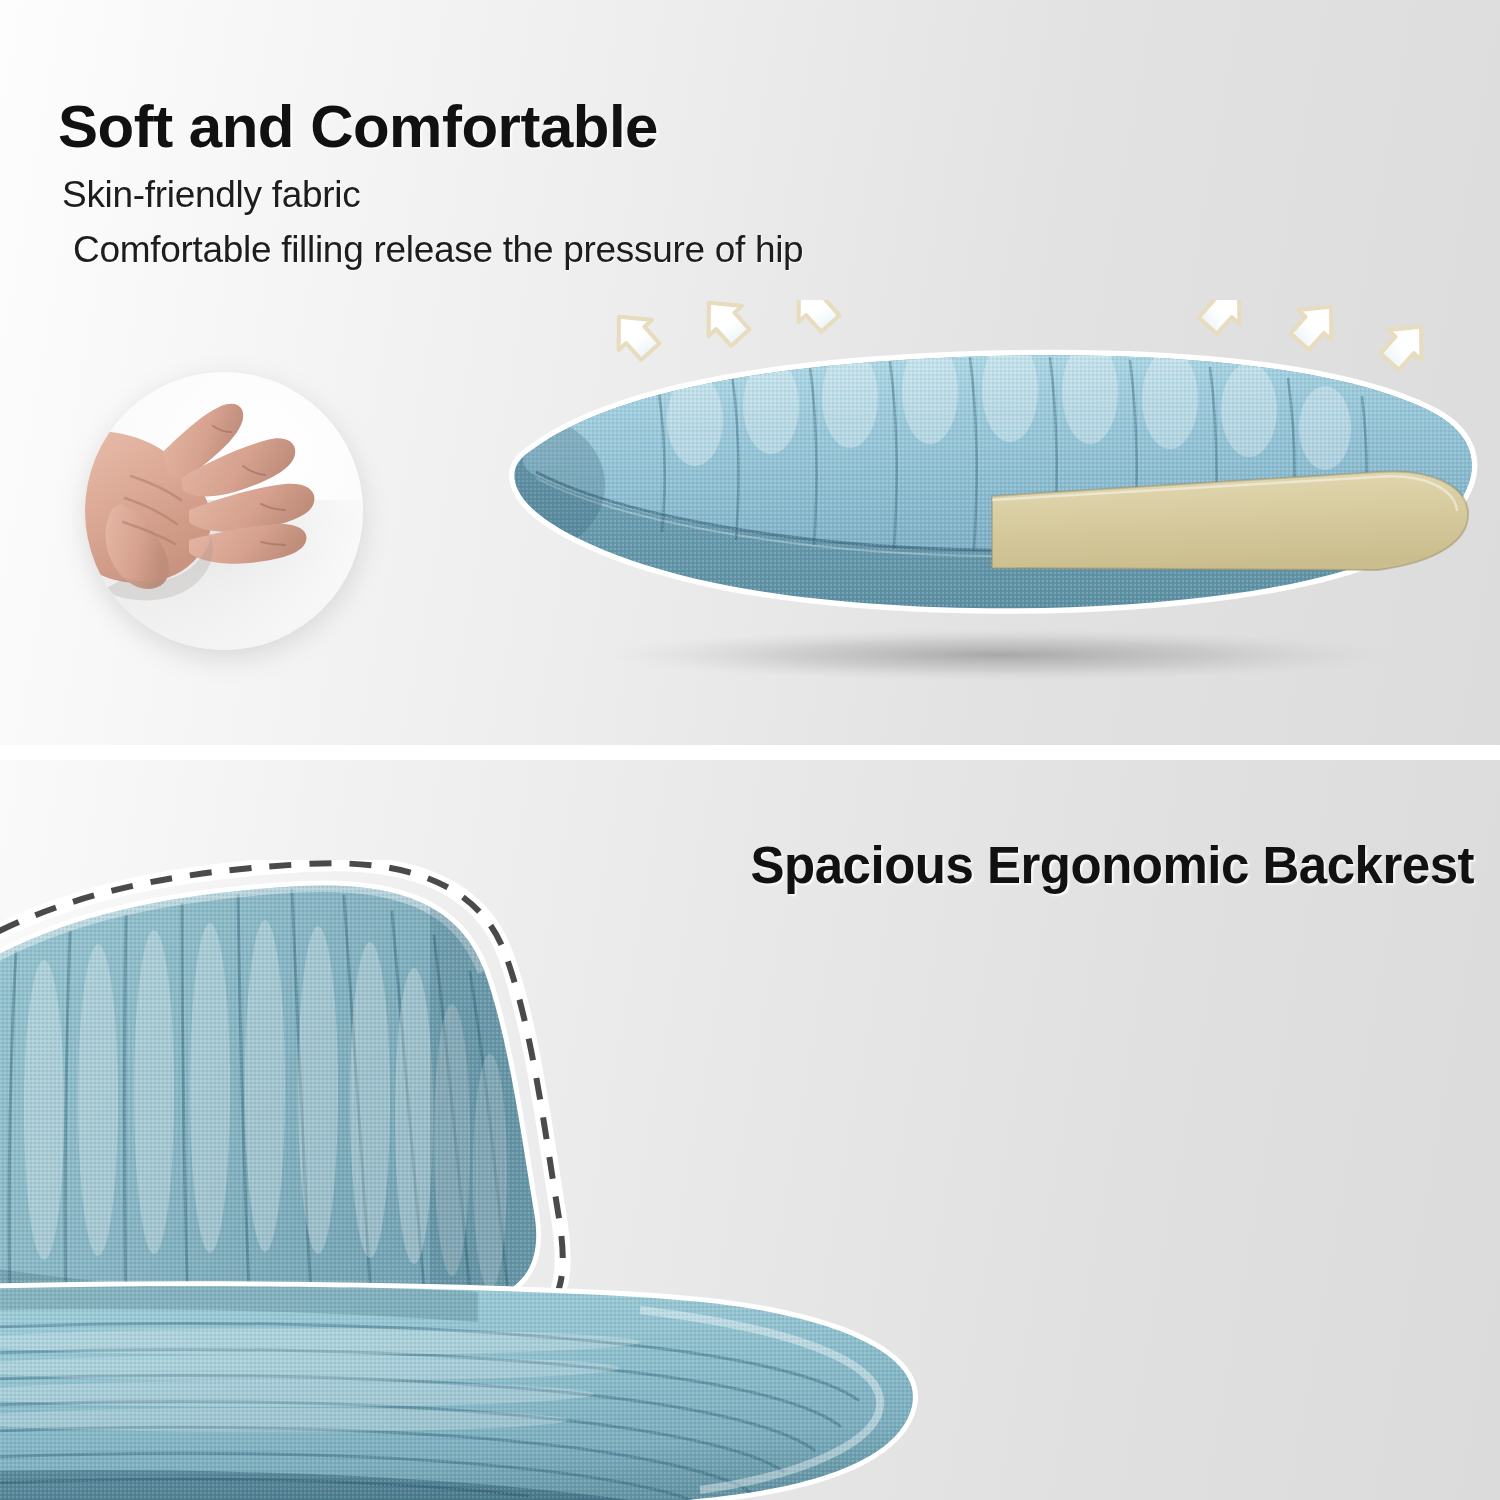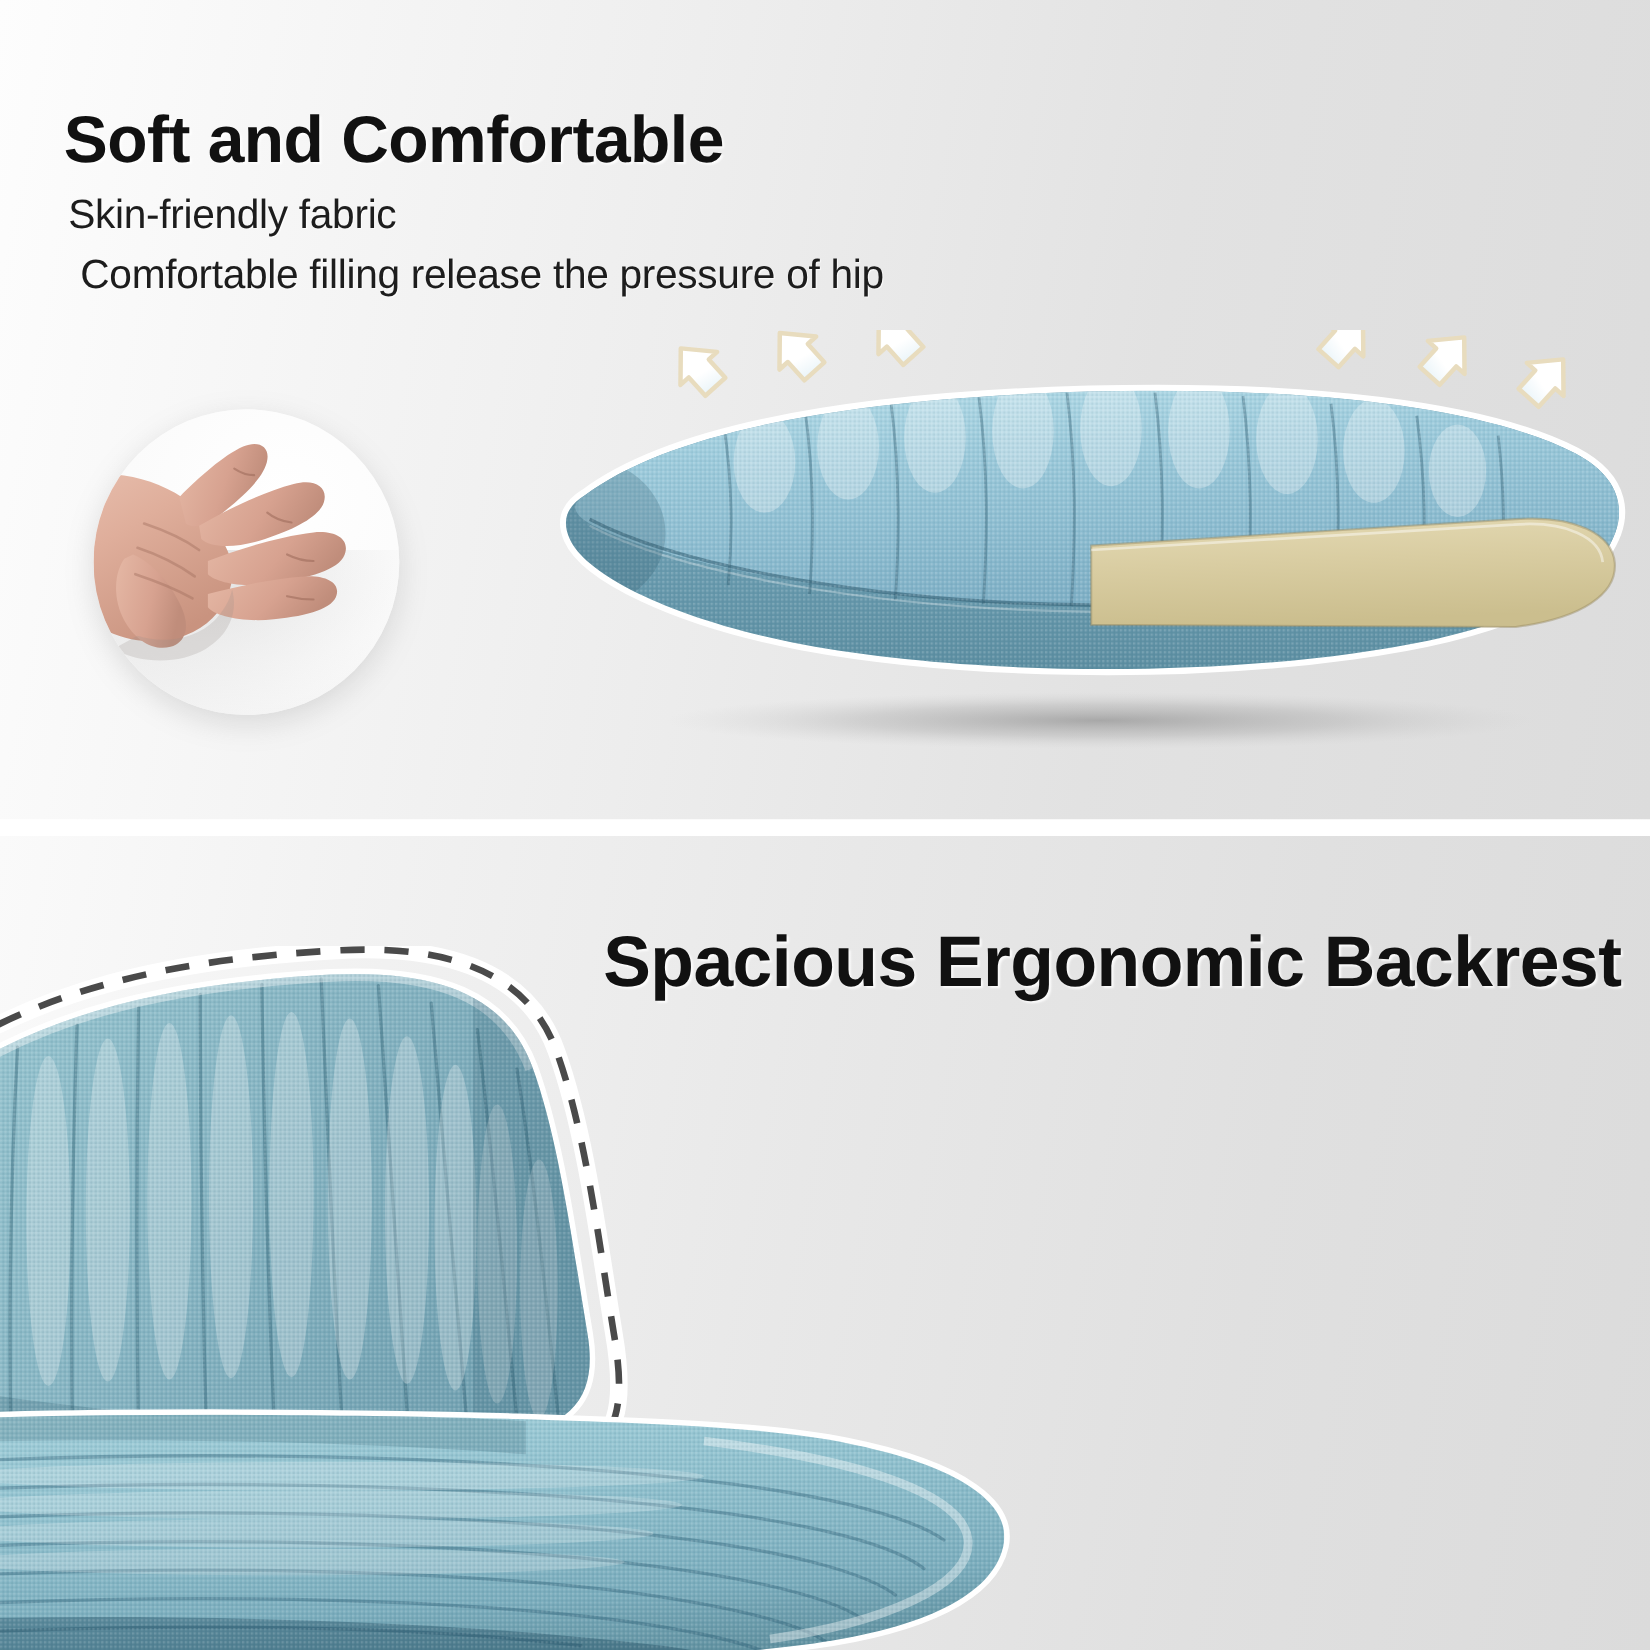--- a/index.html
+++ b/index.html
@@ -57,21 +57,21 @@
     color: #1d1d1d;
     white-space: nowrap;
     letter-spacing: -0.3px;
     text-shadow: 1px 1px 1px rgba(255,255,255,0.8);
   }
 
   #top-headline { left: 58px; top: 92px; font-size: 60px; }
   #top-sub-1    { left: 62px; top: 174px; font-size: 37px; text-align: right; }
   #top-sub-2    { left: 73px; top: 229px; font-size: 37px; }
 
-  #bottom-headline { right: 26px; top: 836px; font-size: 65px; }
+  #bottom-headline { right: 26px; top: 836px; font-size: 51px; }
   #bottom-sub-1    { right: 26px; top: 917px; font-size: 37px; }
 
   
   #hand-inset {
     position: absolute;
     left: 85px;
     top: 372px;
     width: 278px;
     height: 278px;
     border-radius: 50%;

